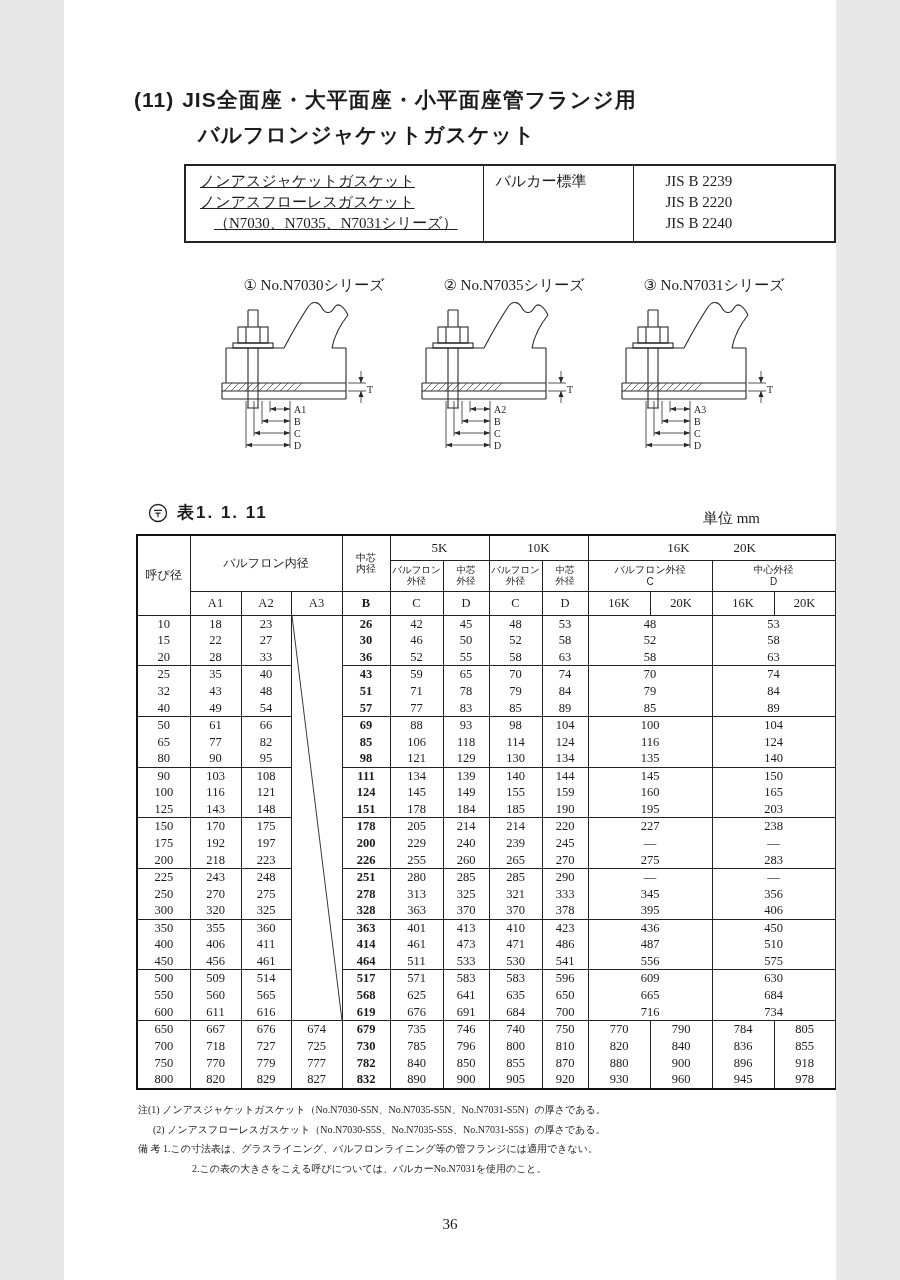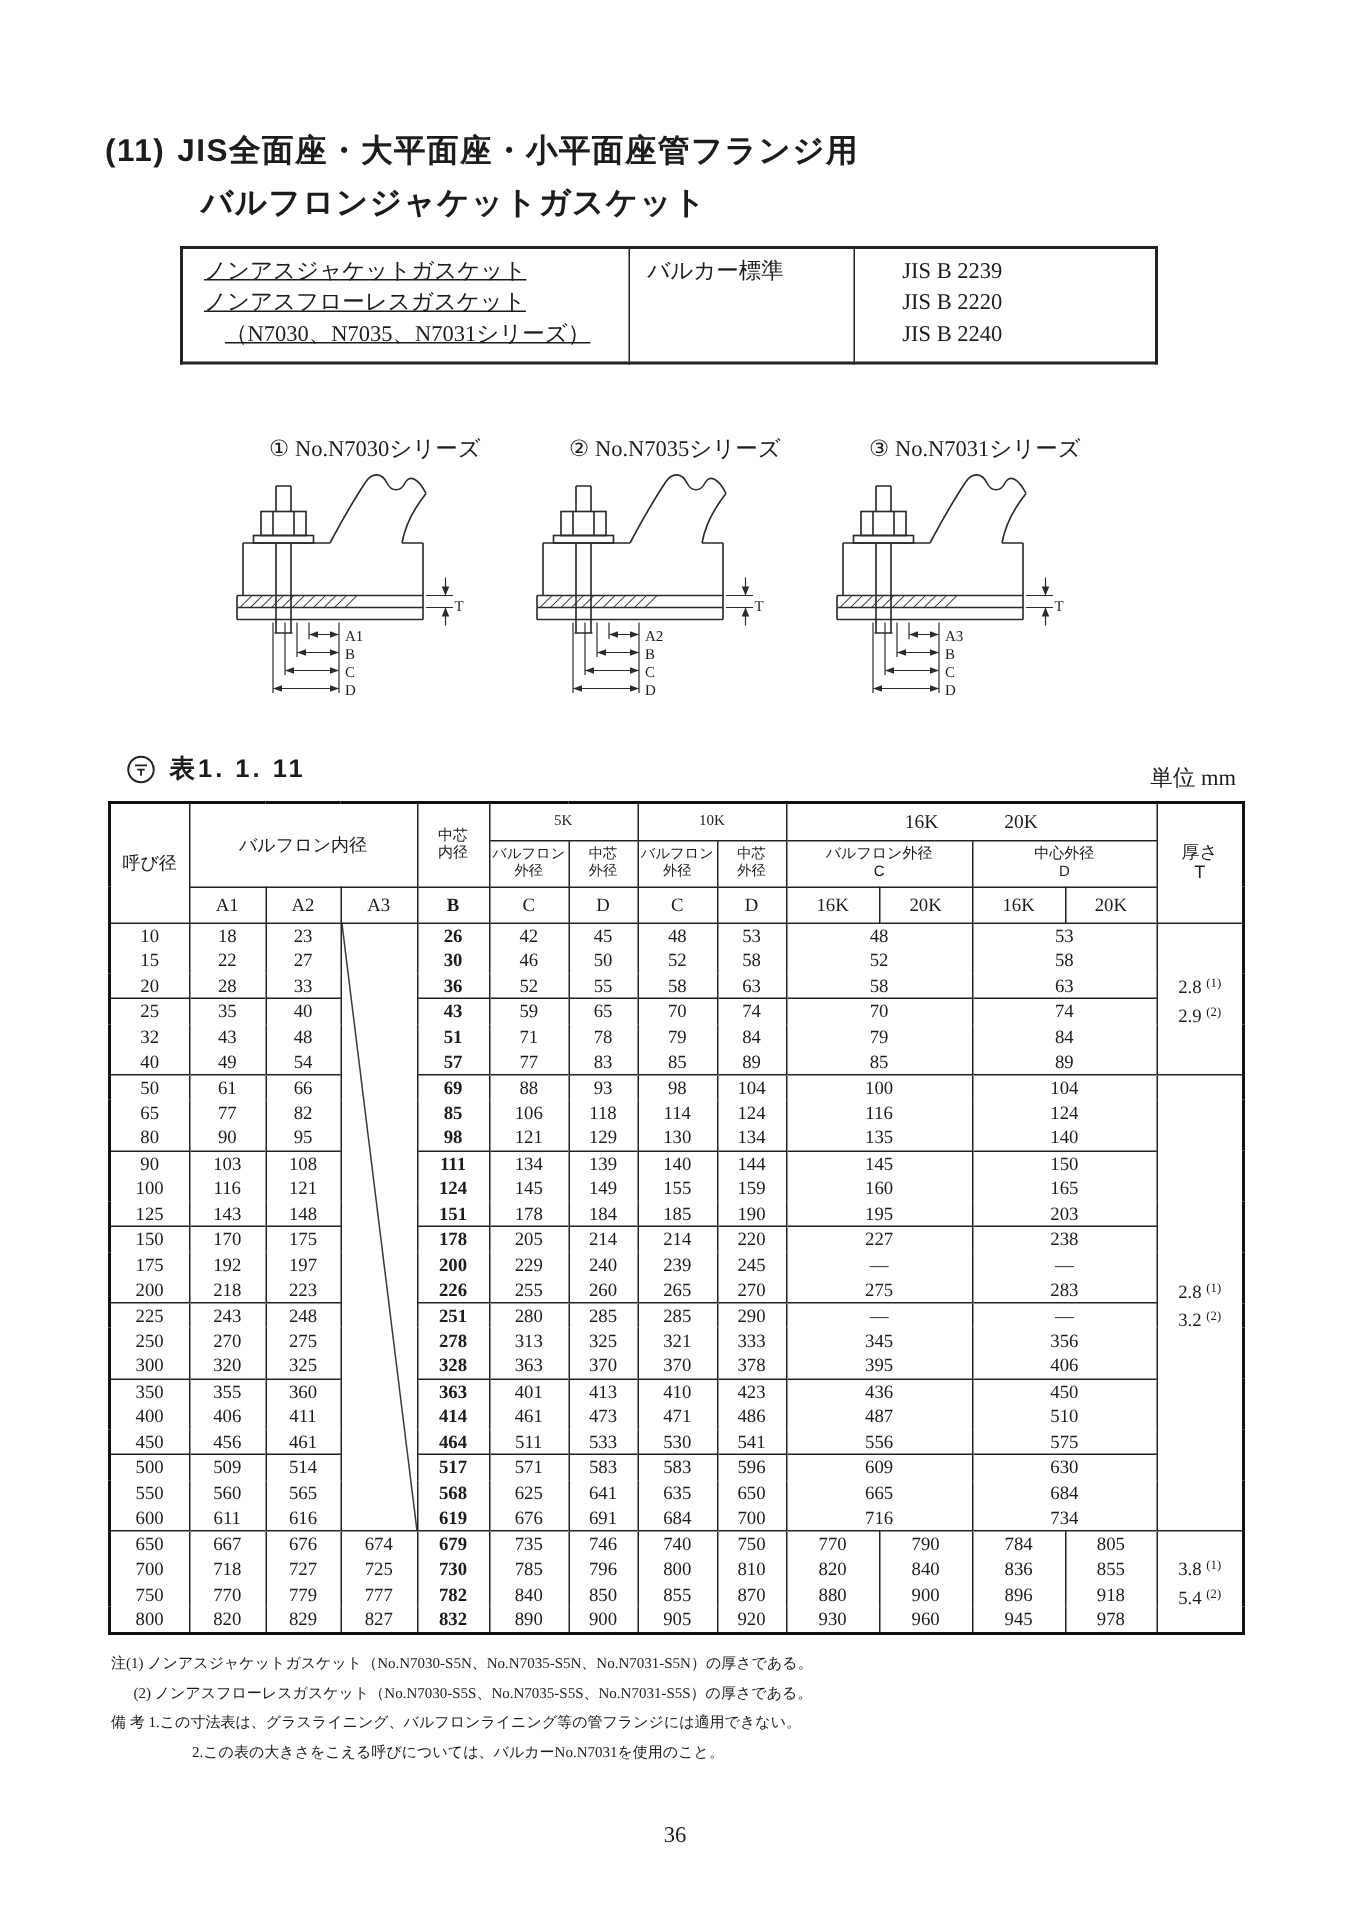--- a/index.html
+++ b/index.html
@@ -3,63 +3,63 @@
 <meta charset="utf-8">
 <style>
   :root{
     --serif:"Liberation Serif","DejaVu Serif",serif;
     --sans:"Liberation Sans","DejaVu Sans",sans-serif;
     --ink:#1c1c1c;
     --line:#222;
   }
   *{box-sizing:border-box;}
   html,body{margin:0;padding:0;background:#e8e8e8;}
-  .page{position:relative;width:900px;height:1280px;background:#ffffff;margin:0 auto;
+  .page{position:relative;width:772px;height:1280px;background:#ffffff;margin:0 auto;
         font-family:var(--serif);color:var(--ink);overflow:hidden;}
 
   
   .title{position:absolute;left:70px;top:86px;font-family:var(--sans);font-weight:bold;
          font-size:21px;letter-spacing:1px;white-space:nowrap;}
   .title .tnum{margin-right:8px;}
   .title .tline2{margin-left:64px;margin-top:7px;}
 
   
   .ptable{position:absolute;left:120px;top:164px;width:650px;border-collapse:collapse;
           border:2px solid var(--line);font-size:15px;table-layout:fixed;}
   .ptable th,.ptable td{border:1px solid var(--line);font-weight:normal;}
   .ptable th{height:28px;text-align:center;}
   .ptable td{vertical-align:top;}
   .pcell1{padding:5px 0 7px 14px;line-height:21px;text-decoration:underline;}
   .pcell1 .indent{padding-left:14px;}
   .pcell2{padding:5px 0 0 12px;line-height:21px;}
   .pcell3{padding:5px 0 0 32px;line-height:21px;}
 
   
-  .figs{position:absolute;left:150px;top:290px;width:600px;display:flex;justify-content:flex-end;}
+  .figs{position:absolute;left:150px;top:276px;width:600px;display:flex;justify-content:flex-end;}
   .fig{width:200px;}
   .fig-caption{font-size:15px;text-align:center;white-space:nowrap;margin-bottom:2px;}
   .fig-box svg{display:block;width:200px;height:168px;}
 
   
   .tcaption{position:absolute;left:84px;top:501px;display:flex;align-items:center;gap:9px;justify-content:flex-end;}
   .tcaption .mark svg{display:block;width:20px;height:20px;}
   .tcaption .capt{font-family:var(--sans);font-weight:bold;font-size:17px;letter-spacing:2px;}
   .unit{position:absolute;right:76px;top:509px;font-size:15px;}
 
   
   .dtable{position:absolute;left:72px;top:534px;width:756px;border-collapse:collapse;
           table-layout:fixed;border:2px solid #111;text-align:center;}
   .dtable th,.dtable td{border-left:1px solid var(--line);border-right:1px solid var(--line);
           padding:0;font-weight:normal;}
   .dtable thead th{border:1px solid var(--line);vertical-align:middle;
           font-family:var(--sans);font-size:12px;line-height:13px;}
   .dtable thead tr.h1 th{height:25px;}
   .dtable thead tr.h2 th{height:31px;}
   .dtable thead tr.h3 th{height:24px;font-family:var(--serif);font-size:12.5px;}
-  .dtable thead th.kcell{font-family:var(--serif);font-size:10px;}
+  .dtable thead th.kcell{font-family:var(--serif);font-size:13px;}
   .dtable thead th.sm div{font-size:9.5px;line-height:10.5px;}
   .dtable thead th.sm2 div{font-size:10px;line-height:11.5px;}
   .dtable thead th.k1620{font-family:var(--serif);font-size:13px;}
   .dtable thead th.k1620 span{display:inline-block;margin:0 22px;}
   .dtable thead th.subk{font-size:11.5px;}
   .dtable thead th.bh{font-weight:bold;}
   .dtable tbody td{height:16.9px;line-height:16.4px;font-size:12.5px;border-top:none;border-bottom:none;}
   .dtable tbody tr.gs td{border-top:1px solid var(--line);}
   .dtable tbody td.bcol{font-weight:bold;}
   .dtable tbody td.diag{position:relative;}

